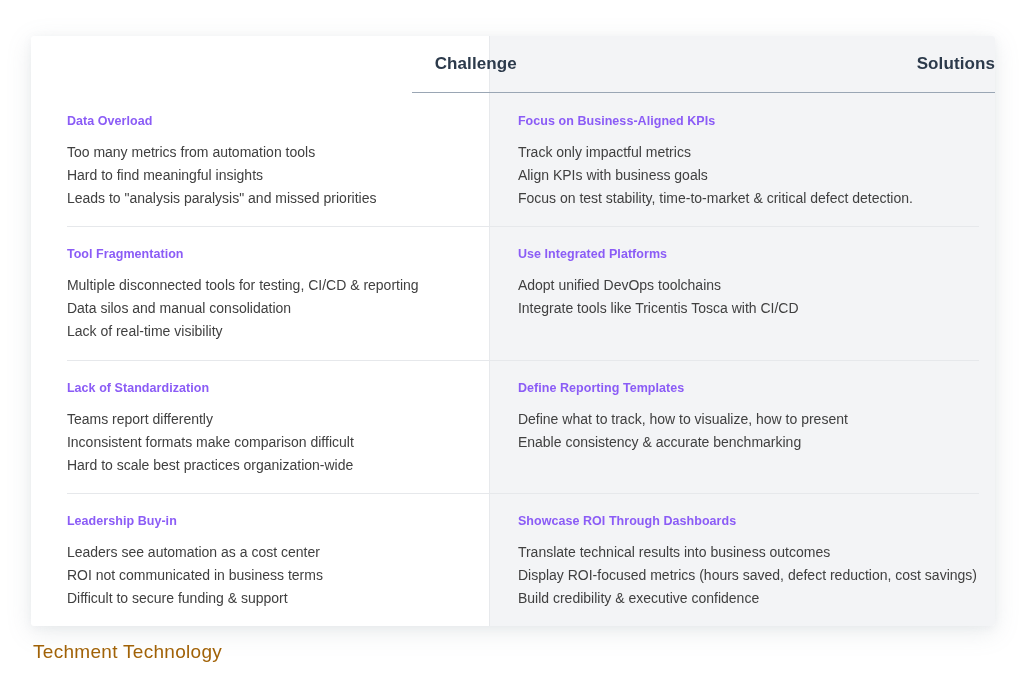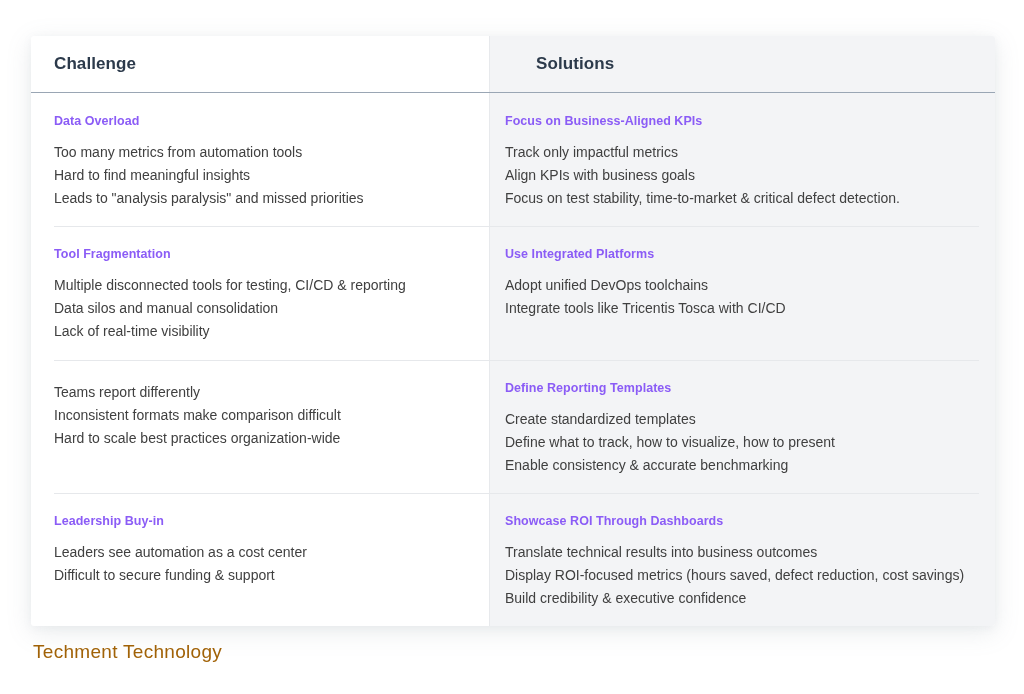--- a/index.html
+++ b/index.html
@@ -28,20 +28,21 @@
     top: 36px;
     width: 964px;
     height: 590px;
     background: #ffffff;
     border-radius: 3px;
     box-shadow: 0 6px 26px rgba(125, 135, 150, 0.16),
                 0 2px 8px rgba(125, 135, 150, 0.08);
     overflow: hidden;
     display: flex;
     flex-direction: column;
+    align-items: flex-end;
   }
 
   
   .col-band {
     position: absolute;
     left: 458px;
     top: 0;
     width: 506px;
     height: 590px;
     background: #f3f4f6;
@@ -185,36 +186,37 @@
         </div>
         <div class="cell right">
           <div class="cell-title">Use Integrated Platforms</div>
           <div class="point">Adopt unified DevOps toolchains</div>
           <div class="point">Integrate tools like Tricentis Tosca with CI/CD</div>
         </div>
       </div>
 
       <div class="row">
         <div class="cell left">
+          <div class="cell-title">Lack of Standardization</div>
           <div class="point">Teams report differently</div>
           <div class="point">Inconsistent formats make comparison difficult</div>
           <div class="point">Hard to scale best practices organization-wide</div>
         </div>
         <div class="cell right">
           <div class="cell-title">Define Reporting Templates</div>
-          <div class="point">Create standardized templates</div>
           <div class="point">Define what to track, how to visualize, how to present</div>
           <div class="point">Enable consistency &amp; accurate benchmarking</div>
         </div>
       </div>
 
       <div class="row">
         <div class="cell left">
           <div class="cell-title">Leadership Buy-in</div>
           <div class="point">Leaders see automation as a cost center</div>
+          <div class="point">ROI not communicated in business terms</div>
           <div class="point">Difficult to secure funding &amp; support</div>
         </div>
         <div class="cell right">
           <div class="cell-title">Showcase ROI Through Dashboards</div>
           <div class="point">Translate technical results into business outcomes</div>
           <div class="point">Display ROI-focused metrics (hours saved, defect reduction, cost savings)</div>
           <div class="point">Build credibility &amp; executive confidence</div>
         </div>
       </div>
 

